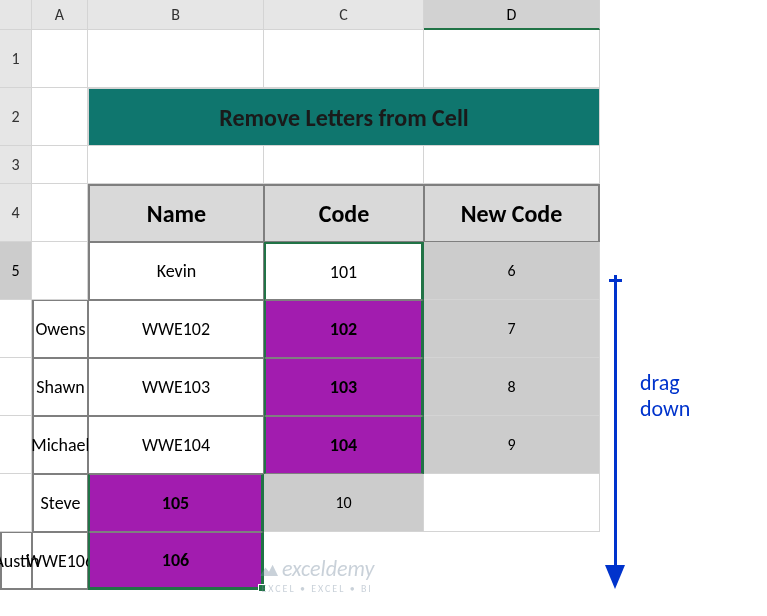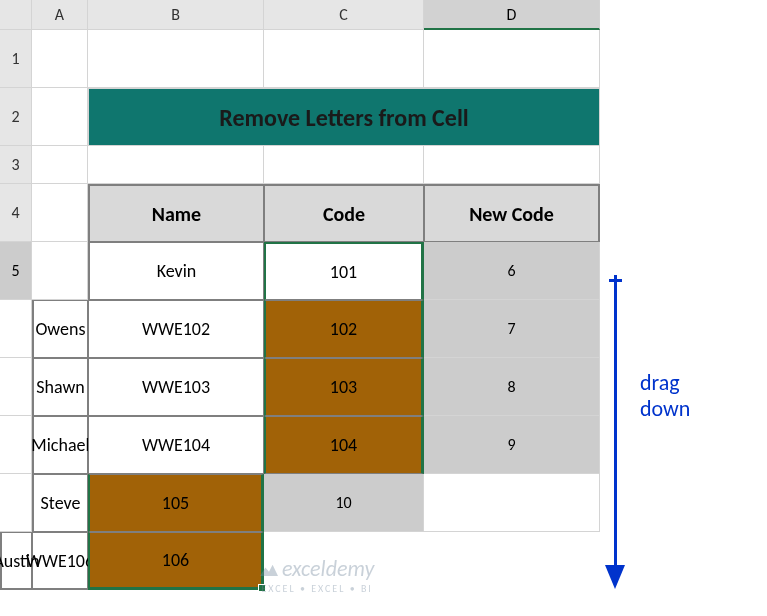--- a/index.html
+++ b/index.html
@@ -46,27 +46,27 @@
 .tbl {
   border: 1px solid #7f7f7f;
 }
 .tbl.thick-top { border-top-width: 2px; }
 .tbl.thick-bottom { border-bottom-width: 2px; }
 .tbl.thick-left { border-left-width: 2px; }
 .tbl.thick-right { border-right-width: 2px; }
 .hdr {
   background: #d9d9d9;
   font-weight: bold;
-  font-size: 20px;
+  font-size: 24px;
 }
 .sel-top { border-top: 2px solid #217346 !important; }
 .sel-left { border-left: 2px solid #217346 !important; }
 .sel-right { border-right: 3px solid #217346 !important; }
 .sel-bottom { border-bottom: 3px solid #217346 !important; }
-.flashfill { background: #a16207; }
+.flashfill { background: #a21caf; font-weight: bold; }
 .fill-handle {
   position: absolute;
   bottom: -5px; right: -5px;
   width: 8px; height: 8px;
   background: #217346;
   border: 1px solid #fff;
 }
 .watermark {
   position: absolute;
   left: 260px; top: 555px;

